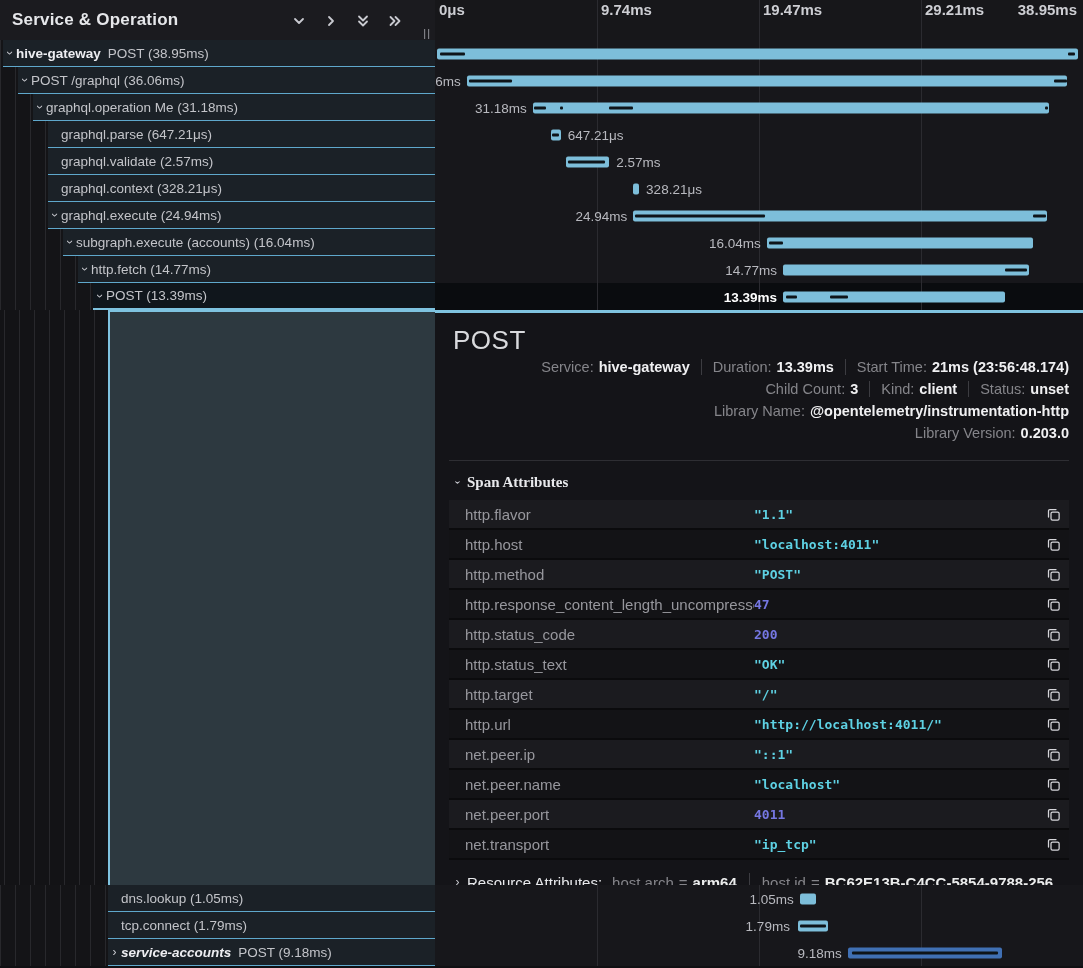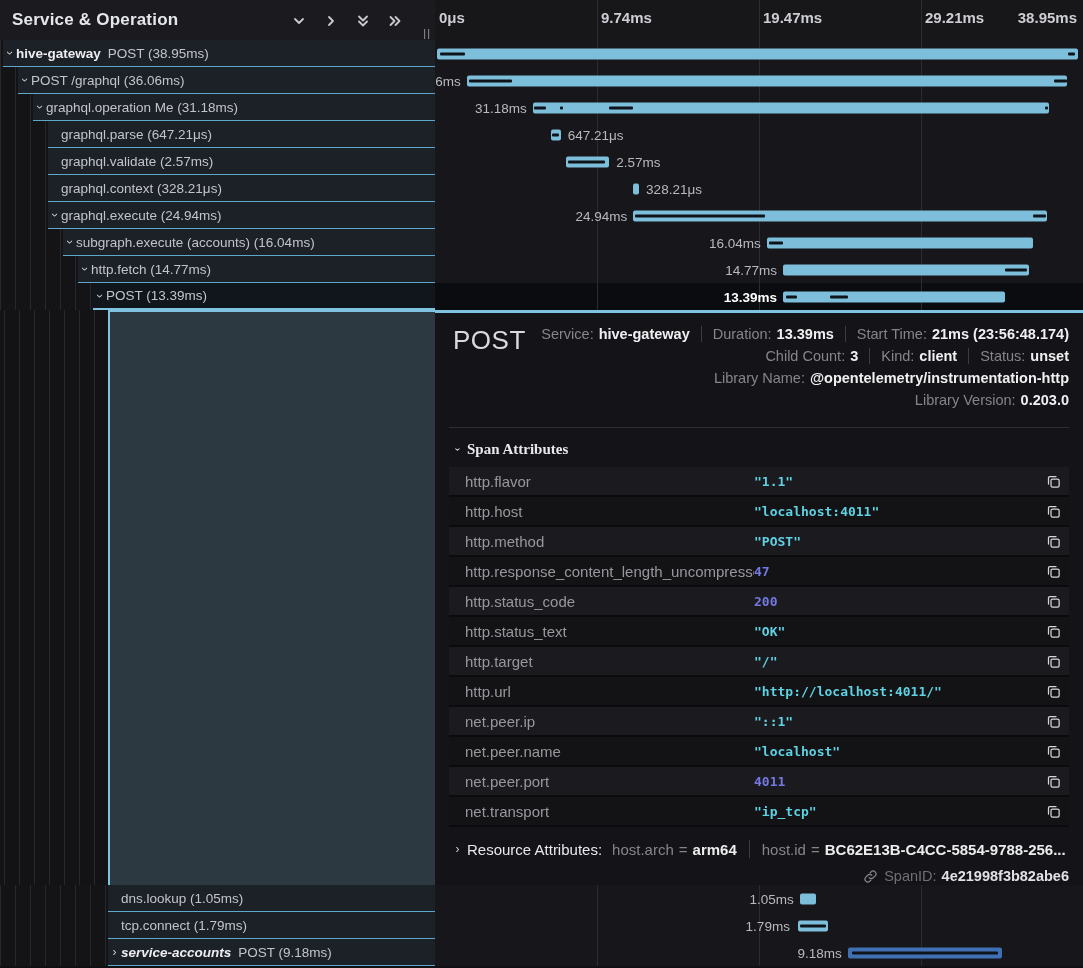--- a/index.html
+++ b/index.html
@@ -10,21 +10,21 @@
     color:#c7c8cd; font-size:13.5px;
   }
   
   .topbar { display:flex; height:40px; }
   .left-header { position:relative; width:435px; background:#1b1b1f; display:flex; align-items:center; padding:0 10px 0 12px; }
   .left-header .title { font-size:17px; font-weight:700; color:#e6e7ea; flex:1; letter-spacing:.2px; }
   .hicons { display:flex; align-items:center; gap:16px; margin-right:22px; margin-top:2px; }
   .hicons span { display:inline-flex; cursor:pointer; }
   .resize-handle { position:absolute; right:4px; bottom:1px; color:#9a9aa0; font-size:11px; letter-spacing:1px; cursor:col-resize; }
   .ruler { position:relative; flex:1; background:#17171a; overflow:hidden; }
-  .ruler .tick { position:absolute; top:9px; font-size:15px; font-weight:600; color:#cdced3; white-space:nowrap; }
+  .ruler .tick { position:absolute; top:1px; font-size:15px; font-weight:600; color:#cdced3; white-space:nowrap; }
   .tick.t0 { left:4px; } .tick.t1 { left:calc(25% + 4px); } .tick.t2 { left:calc(50% + 4px); }
   .tick.t3 { left:calc(75% + 4px); } .tick.t4 { right:6px; }
   
   .grid { position:absolute; top:0; bottom:0; width:1px; background:#2b2b30; }
   .g25 { left:25%; } .g50 { left:50%; } .g75 { left:75%; }
   
   .trace-row { display:flex; height:27px; }
   .row-left { width:435px; display:flex; background:#141417; overflow:hidden; }
   .guides { display:flex; height:100%; flex:0 0 auto; }
   .guides i { display:block; width:15px; height:100%; border-left:1px solid #28282c; }
@@ -40,21 +40,21 @@
   .trace-row.sel .row-right { background:#0a0c0f; }
   .bar { position:absolute; top:50%; height:11px; transform:translateY(-50%); background:#7dbeda; border-radius:2px; }
   .btick { position:absolute; top:50%; height:3px; transform:translateY(-50%); background:#0e1419; border-radius:1px; }
   .blabel { position:absolute; top:50%; transform:translateY(-50%); font-size:13.5px; color:#b8b9bf; white-space:nowrap; }
   .blabel.b { color:#ffffff; font-weight:700; }
   
   .detail-band { display:flex; height:575px; }
   .detail-left { position:relative; width:435px; background:#131316; }
   .slate { position:absolute; left:108px; top:0; width:327px; height:100%; background:#2d3940; border-left:2px solid #7fc3e0; border-top:2px solid #7fc3e0; }
   .detail-right { flex:1; background:#141418; border-top:3px solid #7fc3e0; padding:10px 14px 0 14px; overflow:hidden; }
-  .dheader { display:flex; }
+  .dheader { display:flex;flex-direction:column; }
   .dtitle { font-size:26px; font-weight:500; color:#d9dadd; margin:2px 0 0 4px; letter-spacing:.5px; }
   .dmeta { flex:1; text-align:right; }
   .mline { display:flex; justify-content:flex-end; align-items:center; height:22px; font-size:14.5px; }
   .mlbl { color:#85858a; margin-right:5px; }
   .mval { color:#f0f0f2; font-weight:700; }
   .msep { display:inline-block; width:1px; height:16px; background:#3c3c41; margin:0 11px; }
   .ddivider { border-top:1px solid #2e2e33; margin-top:16px; }
   .attr-head { display:flex; align-items:center; margin:13px 0 9px 2px; font-size:15px; font-weight:700; color:#e8e9ec; cursor:pointer;font-family:Liberation Serif, serif; }
   .attr-head .chev { margin-right:3px; }
   .attr-table { }

